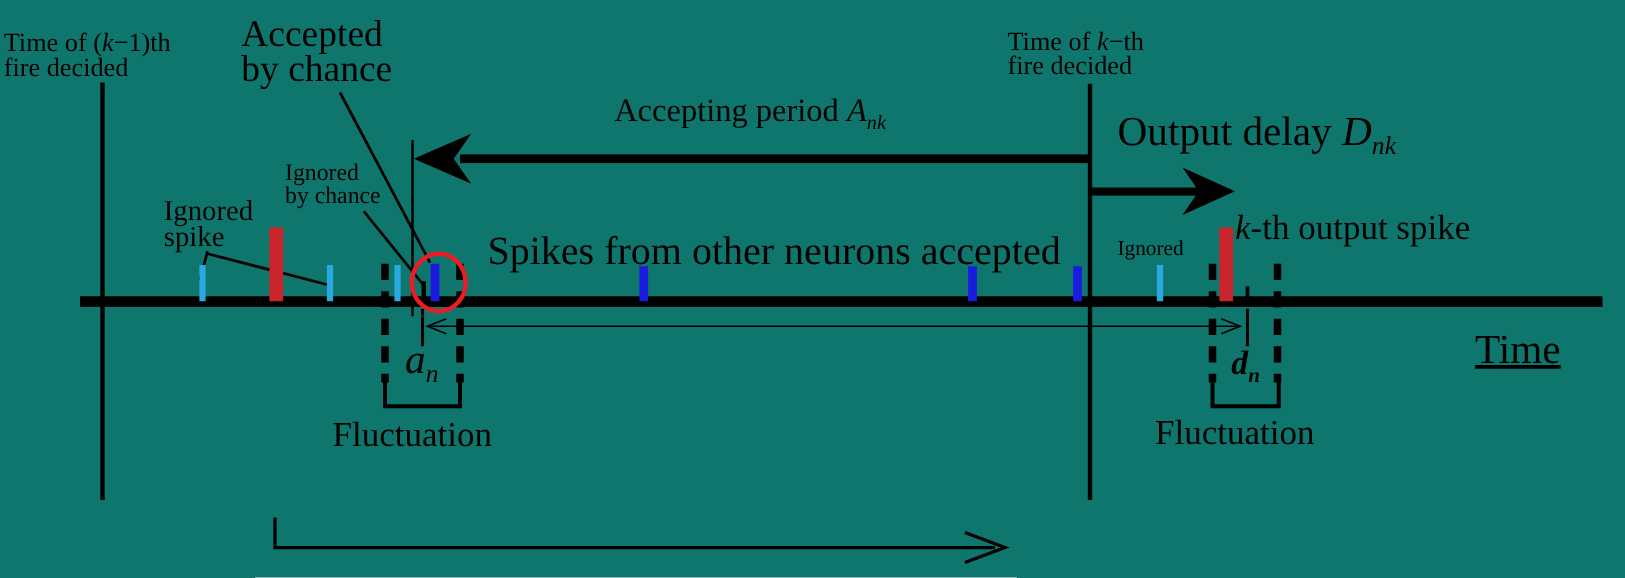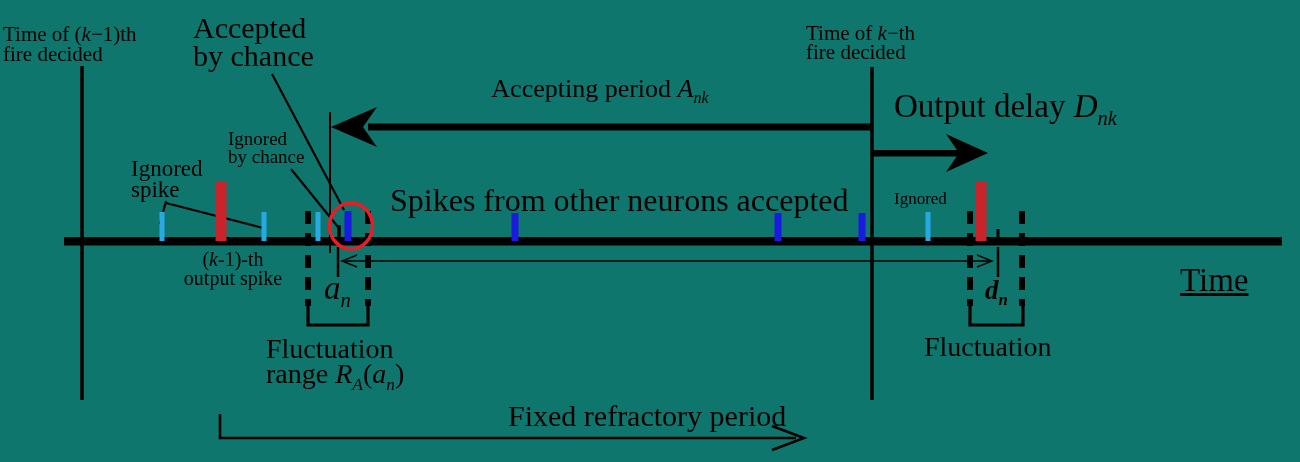--- a/index.html
+++ b/index.html
@@ -98,36 +98,31 @@
     <div><span>Time of </span><span class="it">k</span><span>−th</span></div>
     <div>fire decided</div>
   </div>
 
   <div class="lbl" style="left:390px;top:184px;font-size:32px;">Spikes from other neurons accepted</div>
 
   <div class="lbl" style="left:894px;top:90px;font-size:33px;"><span>Output delay </span><span class="it">D</span><sub class="it">nk</sub></div>
 
   <div class="lbl" style="left:894px;top:190px;font-size:17px;">Ignored</div>
 
+  <div class="lbl" style="left:988px;top:169px;font-size:28px;"><span class="it">k</span><span>-th output spike</span></div>
 
-  <div class="lbl center" style="left:170px;top:250px;width:126px;font-size:20px;line-height:19px;">
-    <div><span>(</span><span class="it">k</span><span>-1)-th</span></div>
-    <div>output spike</div>
-  </div>
 
   <div class="lbl" style="left:324px;top:272px;font-size:33px;"><span class="it">a</span><sub class="it">n</sub></div>
 
   <div class="lbl" style="left:985px;top:277px;font-size:27px;font-weight:bold;"><span class="it">d</span><sub class="it">n</sub></div>
 
   <div class="lbl" style="left:266px;top:336px;font-size:28px;line-height:25px;">
     <div>Fluctuation</div>
-    <div><span>range </span><span class="it">R</span><sub class="it">A</sub><span>(</span><span class="it">a</span><sub class="it">n</sub><span>)</span></div>
   </div>
 
   <div class="lbl" style="left:924px;top:334px;font-size:28px;line-height:25px;">
     <div>Fluctuation</div>
   </div>
 
   <div class="lbl" style="left:1180px;top:264px;font-size:33px;text-decoration:underline;">Time</div>
 
-  <div class="lbl" style="left:508px;top:401px;font-size:30px;">Fixed refractory period</div>
 
 </div>
 
 </body></html>

